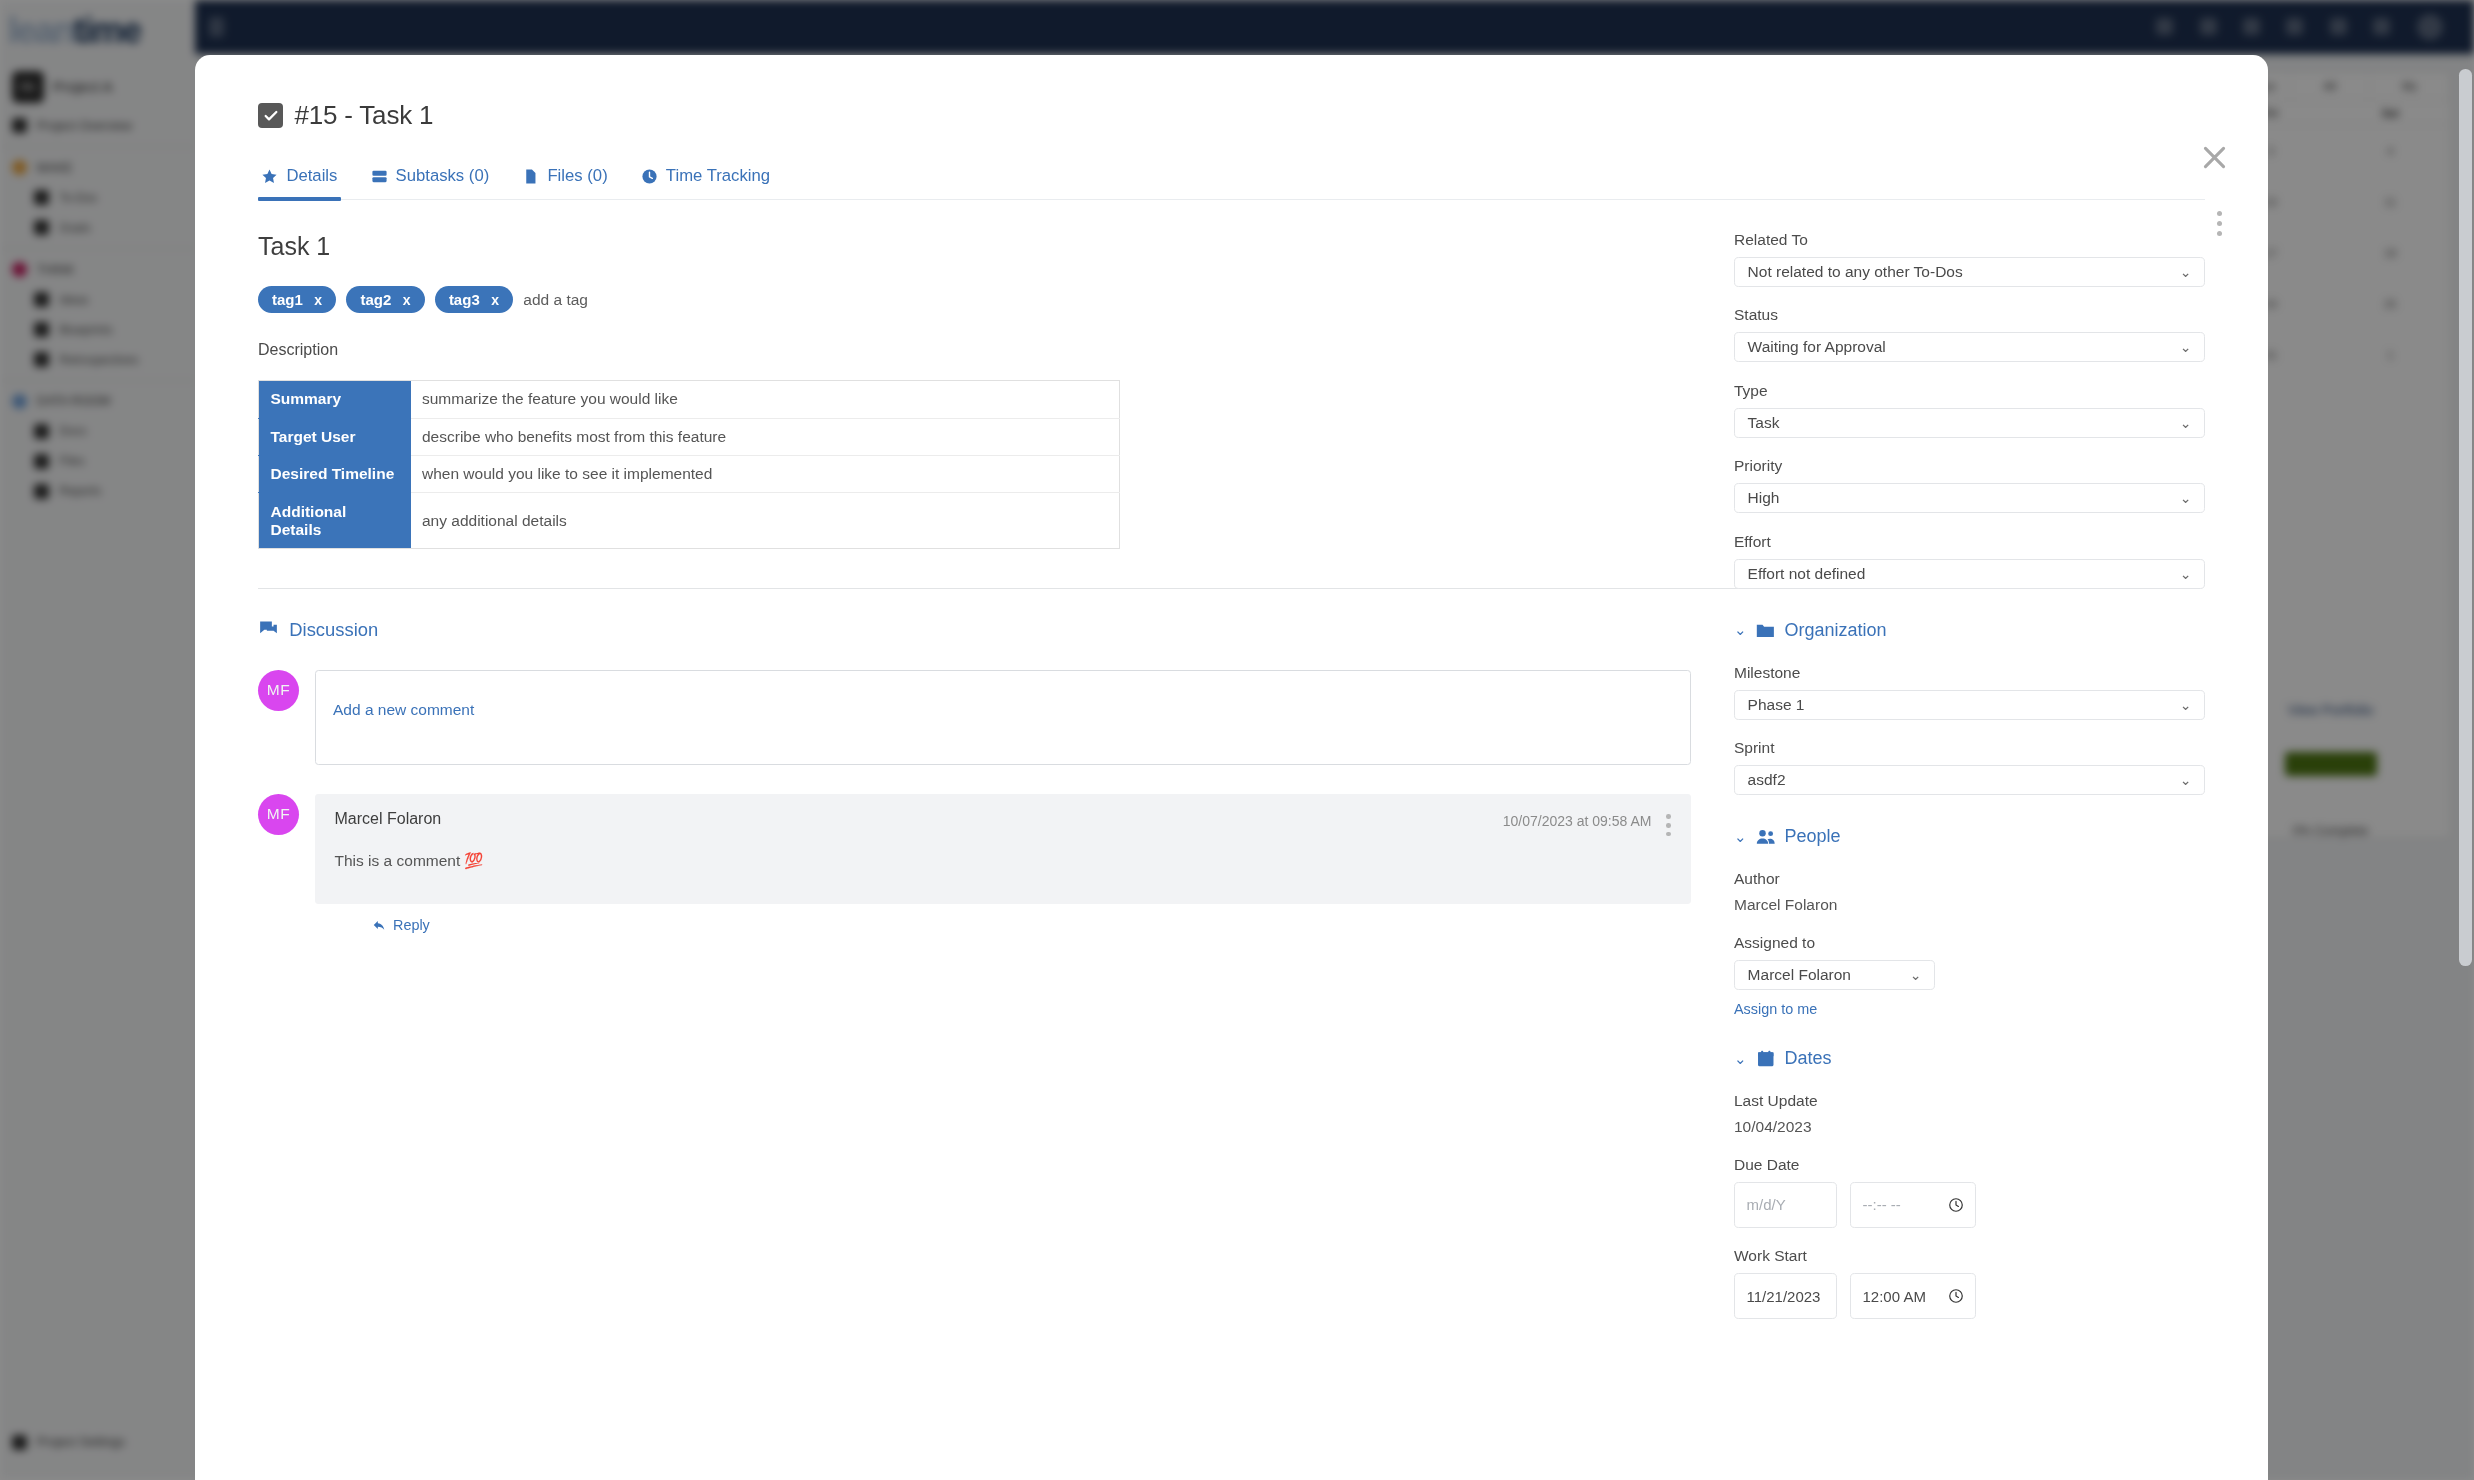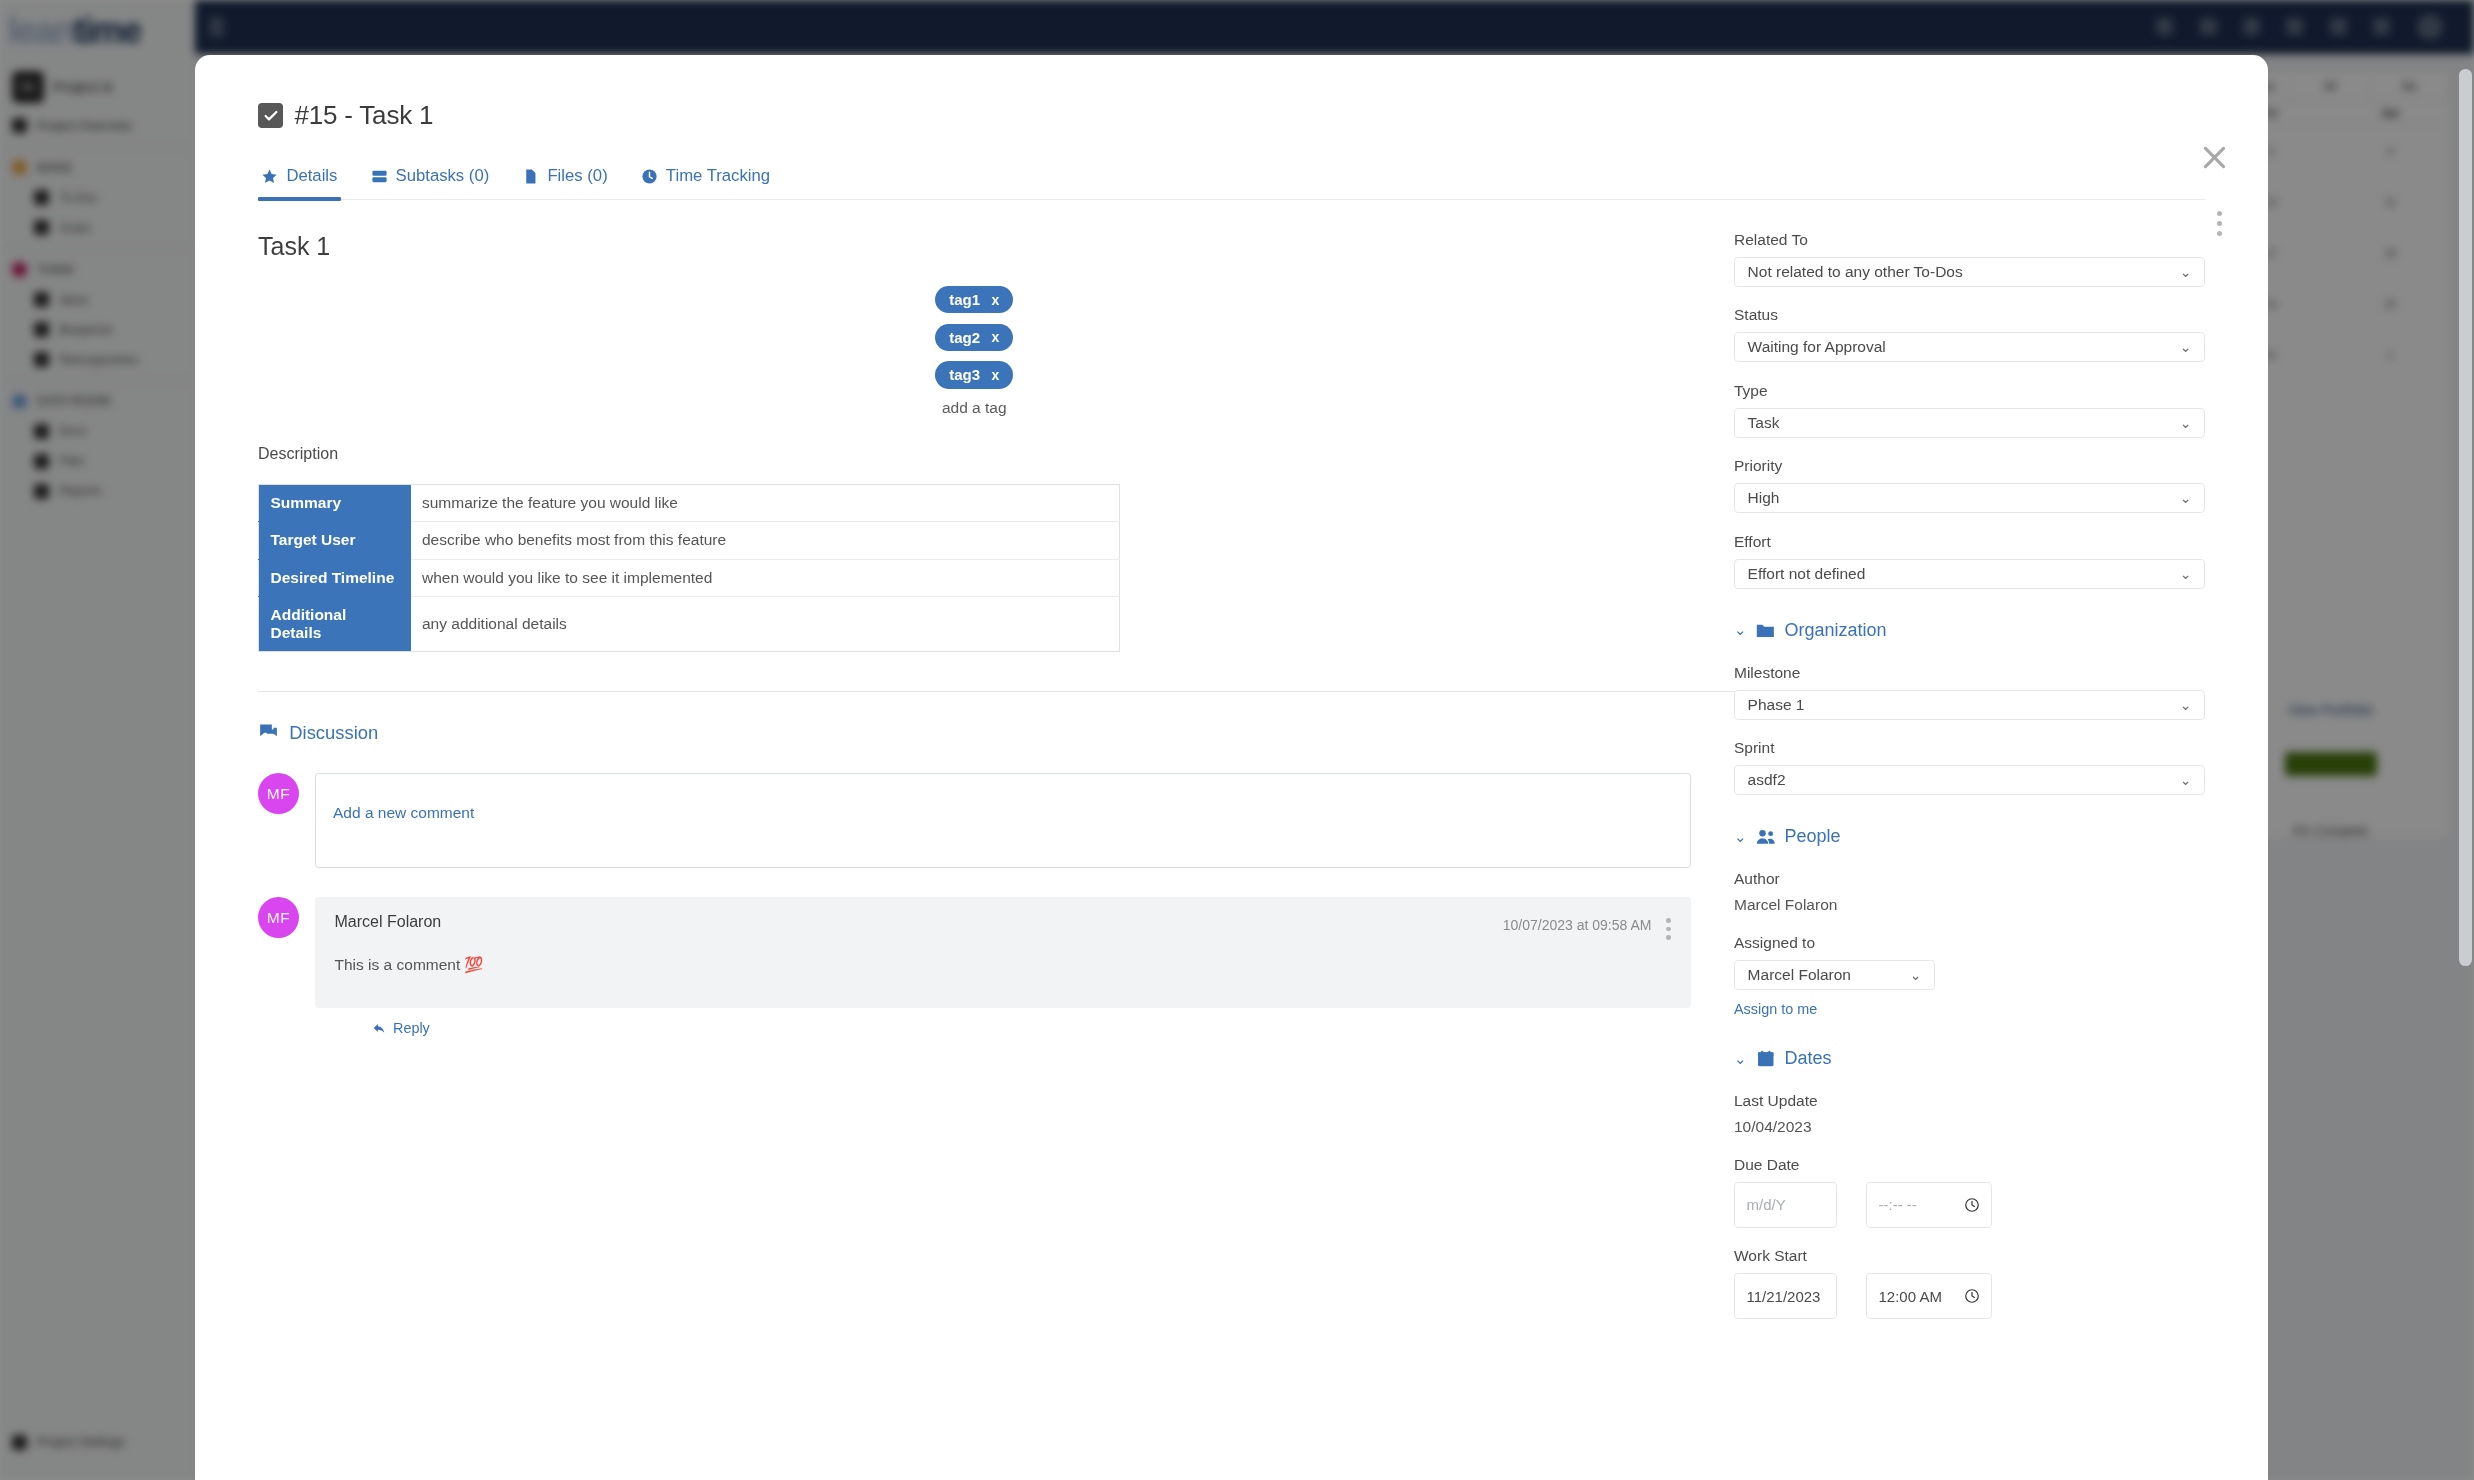--- a/index.html
+++ b/index.html
@@ -134,21 +134,21 @@
     background:#3a72b8; border-radius: 1.1px;
   }
   .tab svg { width: 17px; height: 17px; fill: #3a72b8;}
 
   
   .body-cols { display:flex; gap: 32px; }
   .col-left { flex: 1 1 auto; padding-top: 32px; padding-right: 11.5px; min-width:0;}
   .col-right { flex: 0 0 471px; padding-top: 31px; }
 
   .task-h { font-size: 25px; color:#3e3e3e; font-weight:400; }
-  .tags { display:flex; align-items:center; gap: 10.3px; margin-top: 25px; flex-direction: column; }
+  .tags { display:flex; align-items:center; gap: 10.3px; margin-top: 25px; }
   .tag {
     background:#3b74b9; color:#fff; border-radius: 574px;
     padding: 5.2px 14px; font-size: 15px; font-weight:700;
     display:flex; align-items:center; gap: 11.5px;
   }
   .tag .x { font-size: 14px; font-weight:700; cursor:pointer;}
   .add-tag { color:#5c5c5c; font-size:15.5px; cursor:pointer;}
 
   .desc-label { margin-top: 28px; font-size: 16px; color:#4a4a4a; }
 
@@ -224,21 +224,21 @@
   .sect-head {
     display:flex; align-items:center; gap:9.2px;
     color:#3a72b8; font-size:18px; margin: 31px 0 23px 0; cursor:pointer;
   }
   .sect-head .chev { font-size:15px;}
   .sect-head svg { width:19.5px;height:17px;fill:#3a72b8;}
 
   .static-val { font-size: 15.5px; color:#555; margin-top: 4.6px;}
   .assign-link { color:#3a72b8; font-size:14.4px; margin-top:11.5px; display:inline-block;cursor:pointer;}
 
-  .date-row { display:flex; gap: 29px; margin-top: 3.4px; align-items: center;}
+  .date-row { display:flex; gap: 13px; margin-top: 3.4px; align-items: center;}
   .dt-input {
     height: 46px; border:0.6px solid #e3e5e8; border-radius:4.6px; background:#fff;
     display:flex; align-items:center; padding: 0 11.5px; font-size: 15px; color:#4a4a4a;
   }
   .dt-input.ph { color:#a9adb3; }
   .dt-date { width: 103px; }
   .dt-time { width: 126px; justify-content: space-between; }
   .dt-time svg { width:16px;height:16px;}
 
   .scrollbar {

